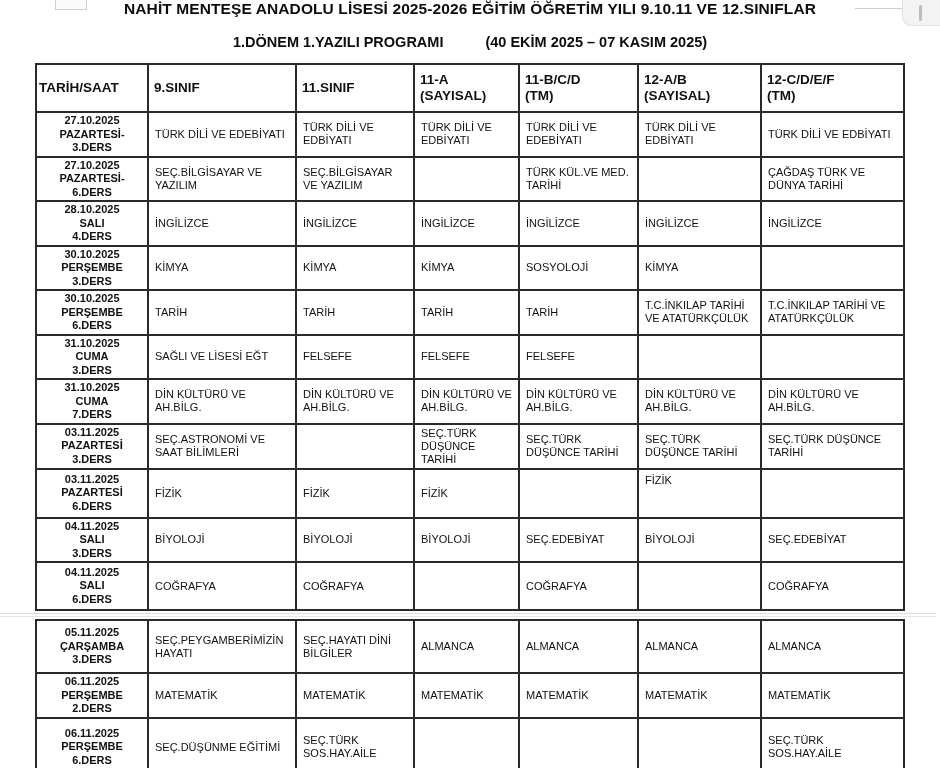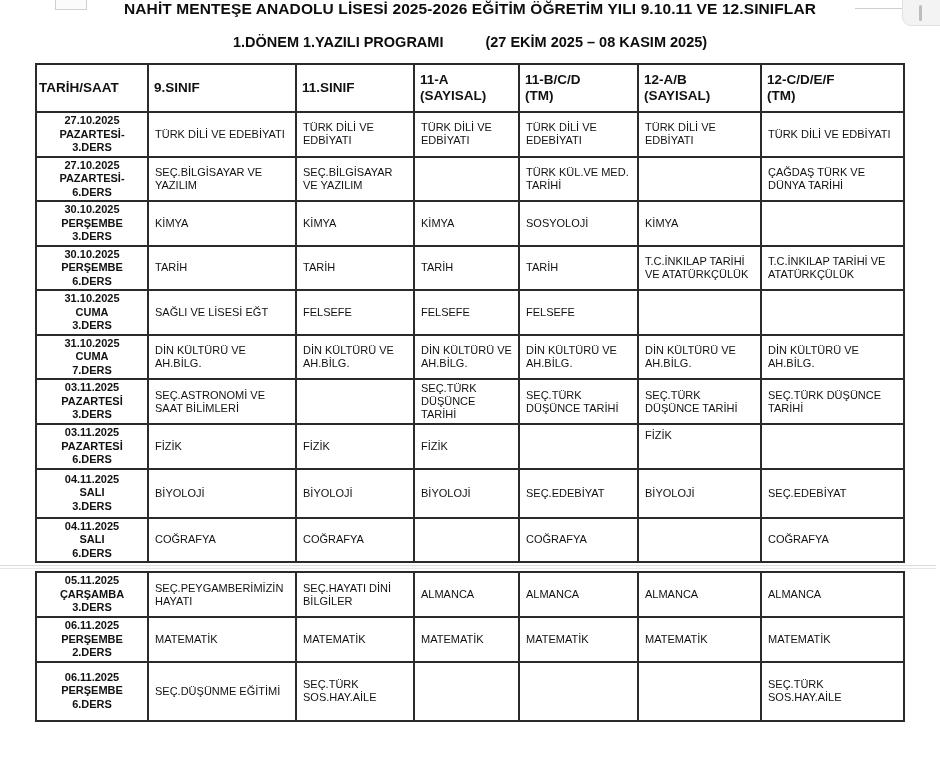--- a/index.html
+++ b/index.html
@@ -66,21 +66,21 @@
     text-align: left; vertical-align: middle;
     padding: 2px 5px;
     line-height: 16px;
   }
   thead th:first-child { text-align: left; padding: 2px 2px; }
 
   tbody tr { height: 43px; }
   #table1 tbody tr:nth-child(3)  { height: 44px; }
   #table1 tbody tr:nth-child(9)  { height: 49px; }
   #table1 tbody tr:nth-child(11) { height: 48px; }
-  #table2 tbody tr:nth-child(1)  { height: 45px; }
+  #table2 tbody tr:nth-child(1)  { height: 53px; }
   #table2 tbody tr:nth-child(3)  { height: 59px; }
 
   .date-cell {
     font-size: 11px; font-weight: 700;
     text-align: center; vertical-align: middle;
     line-height: 13.5px;
     padding: 1px 2px;
   }
   .lesson-cell {
     font-size: 11px; font-weight: 400;
@@ -106,21 +106,21 @@
   <div class="artifact-topleft"></div>
   <div class="artifact-topline"></div>
   <div class="scrollbar-track">
     <div class="scrollbar-thumb"></div>
   </div>
 
   <div class="page-title">NAHİT MENTEŞE ANADOLU LİSESİ 2025-2026 EĞİTİM ÖĞRETİM YILI 9.10.11 VE 12.SINIFLAR</div>
 
   <div class="page-subtitle">
     <span>1.DÖNEM 1.YAZILI PROGRAMI</span>
-    <span>(27 EKİM 2025 – 08 KASIM 2025)</span>
+    <span>(40 EKİM 2025 – 07 KASIM 2025)</span>
   </div>
 
   <table id="table1">
     <colgroup id="cols1">
         <col style="width: 112px;">
         <col style="width: 148px;">
         <col style="width: 118px;">
         <col style="width: 105px;">
         <col style="width: 119px;">
         <col style="width: 123px;">
@@ -158,20 +158,31 @@
 PAZARTESİ-
 6.DERS</th>
           <td class="lesson-cell">SEÇ.BİLGİSAYAR VE YAZILIM</td>
           <td class="lesson-cell">SEÇ.BİLGİSAYAR VE YAZILIM</td>
           <td class="lesson-cell"></td>
           <td class="lesson-cell">TÜRK KÜL.VE MED. TARİHİ</td>
           <td class="lesson-cell"></td>
           <td class="lesson-cell">ÇAĞDAŞ TÜRK VE DÜNYA TARİHİ</td>
         </tr>
         <tr>
+          <th class="date-cell">28.10.2025
+SALI
+4.DERS</th>
+          <td class="lesson-cell">İNGİLİZCE</td>
+          <td class="lesson-cell">İNGİLİZCE</td>
+          <td class="lesson-cell">İNGİLİZCE</td>
+          <td class="lesson-cell">İNGİLİZCE</td>
+          <td class="lesson-cell">İNGİLİZCE</td>
+          <td class="lesson-cell">İNGİLİZCE</td>
+        </tr>
+        <tr>
           <th class="date-cell">30.10.2025
 PERŞEMBE
 3.DERS</th>
           <td class="lesson-cell">KİMYA</td>
           <td class="lesson-cell">KİMYA</td>
           <td class="lesson-cell">KİMYA</td>
           <td class="lesson-cell">SOSYOLOJİ</td>
           <td class="lesson-cell">KİMYA</td>
           <td class="lesson-cell"></td>
         </tr>

